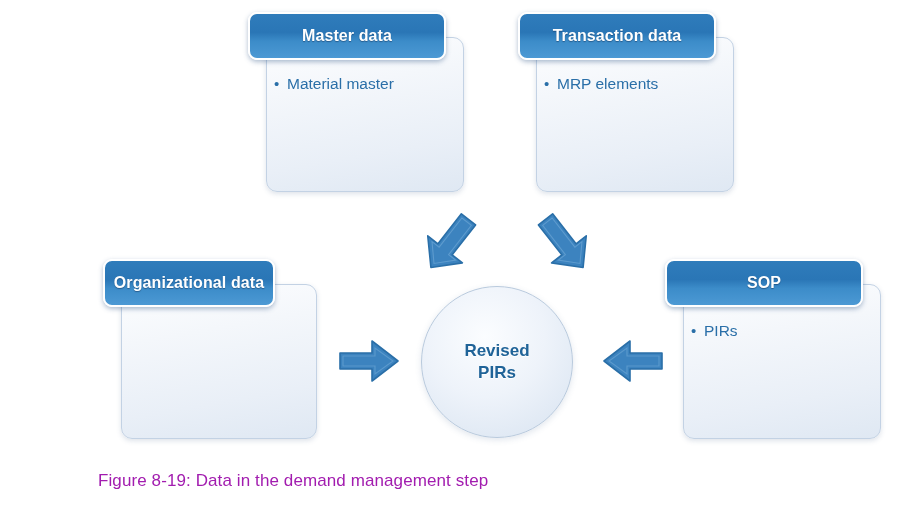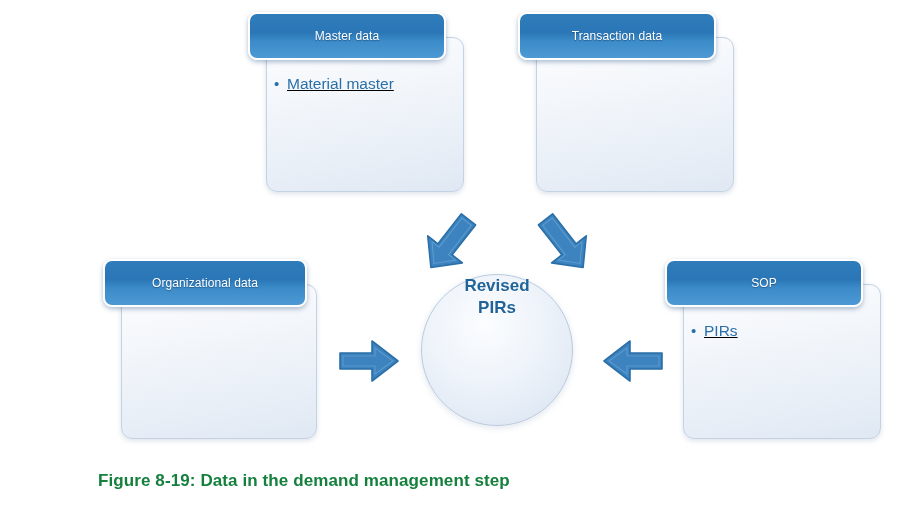--- a/index.html
+++ b/index.html
@@ -50,35 +50,34 @@
     border: 2px solid #ffffff;
     box-shadow: 0 2px 5px rgba(40,80,130,0.38);
     box-sizing: border-box;
     display: flex;
     align-items: center;
     justify-content: center;
     z-index: 3;
   }
   .card-head-label {
     color: #ffffff;
-    font-size: 12px;
-    font-weight: normal;
+    font-size: 16px;
+    font-weight: bold;
     letter-spacing: 0.1px;
     text-shadow: 0 1px 1px rgba(20,55,95,0.55);
     white-space: nowrap;
   }
   .card-list {
     position: absolute;
     left: 26px;
     top: 60px;
     margin: 0;
     padding: 0;
     list-style: none;
     z-index: 4;
-    text-decoration: underline;
   }
   .card-list li {
     color: #2a6fa8;
     font-size: 15.5px;
     line-height: 23px;
     white-space: nowrap;
     position: relative;
     padding-left: 13px;
   }
   .card-list li::before {
@@ -90,35 +89,36 @@
     font-size: 15px;
   }
 
   
   #card-master        { left: 248px; top: 12px; }
   #card-transaction   { left: 518px; top: 12px; }
   #card-org           { left: 103px; top: 259px; }
   #card-sop           { left: 665px; top: 259px; }
 
   
-  #card-org .card-head { width: 204px; }
+  #card-org .card-head { width: 172px; }
   #card-org .card-body { width: 196px; }
 
   
   #center-circle {
     position: absolute;
     left: 421px;
-    top: 274px;
+    top: 286px;
     width: 152px;
     height: 152px;
     border-radius: 50%;
     background: radial-gradient(circle at 42% 33%, #fbfdff 0%, #eef3fa 45%, #e0e9f4 78%, #d5e0ee 100%);
     border: 1px solid #b9cadd;
     box-shadow: 0 2px 6px rgba(70,100,140,0.16);
     display: flex;
+    align-items: center;
     justify-content: center;
     text-align: center;
     z-index: 5;
     box-sizing: border-box;
   }
   #center-circle .circle-label {
     color: #1f6398;
     font-size: 17px;
     font-weight: bold;
     line-height: 22px;
@@ -133,25 +133,24 @@
   #arrow-left  { left: 338px; top: 338px; }
   #arrow-right { left: 602px; top: 338px; }
   #arrow-diag-left  { left: 414px; top: 207px; }
   #arrow-diag-right { left: 528px; top: 207px; }
 
   
   #caption {
     position: absolute;
     left: 98px;
     top: 471px;
-    color: #15803d;
+    color: #a21caf;
     font-size: 17px;
     letter-spacing: 0.1px;
     white-space: nowrap;
-    font-weight: bold;
   }
 </style>
 </head>
 <body>
 
 <div id="stage">
 
   <div class="card" id="card-master">
     <div class="card-body"></div>
     <div class="card-head">
@@ -161,20 +160,21 @@
       <li>Material master</li>
     </ul>
   </div>
 
   <div class="card" id="card-transaction">
     <div class="card-body"></div>
     <div class="card-head">
       <span class="card-head-label">Transaction data</span>
     </div>
     <ul class="card-list">
+      <li>MRP elements</li>
     </ul>
   </div>
 
   <div class="card" id="card-org">
     <div class="card-body"></div>
     <div class="card-head">
       <span class="card-head-label">Organizational data</span>
     </div>
     <ul class="card-list">
     </ul>

